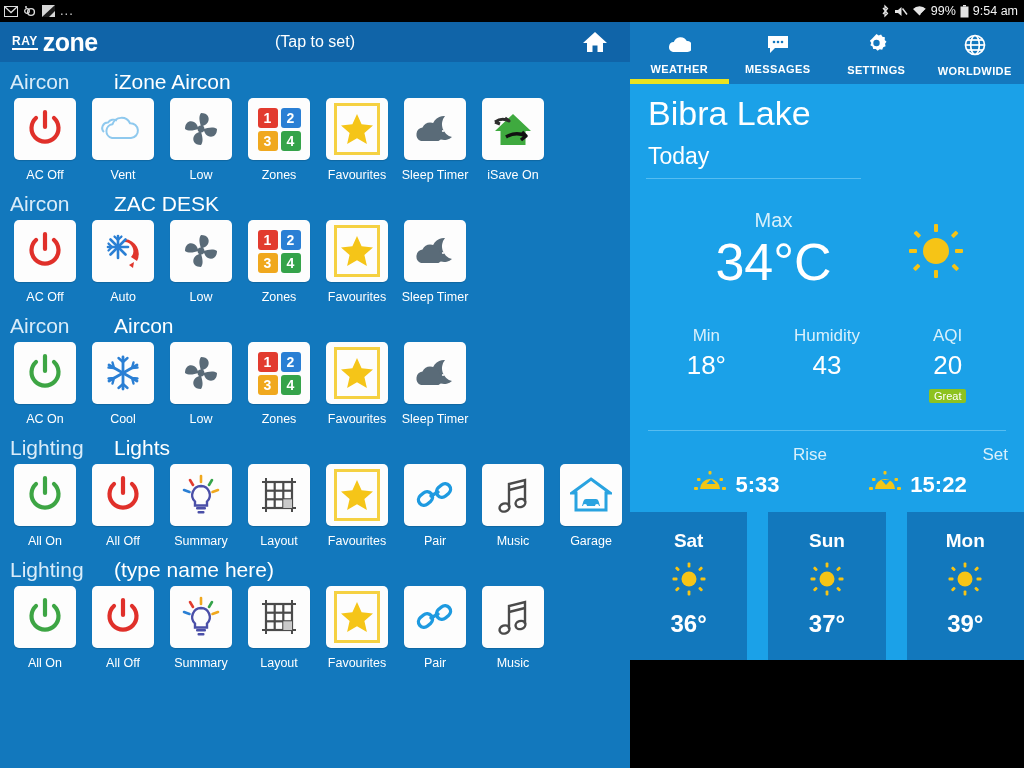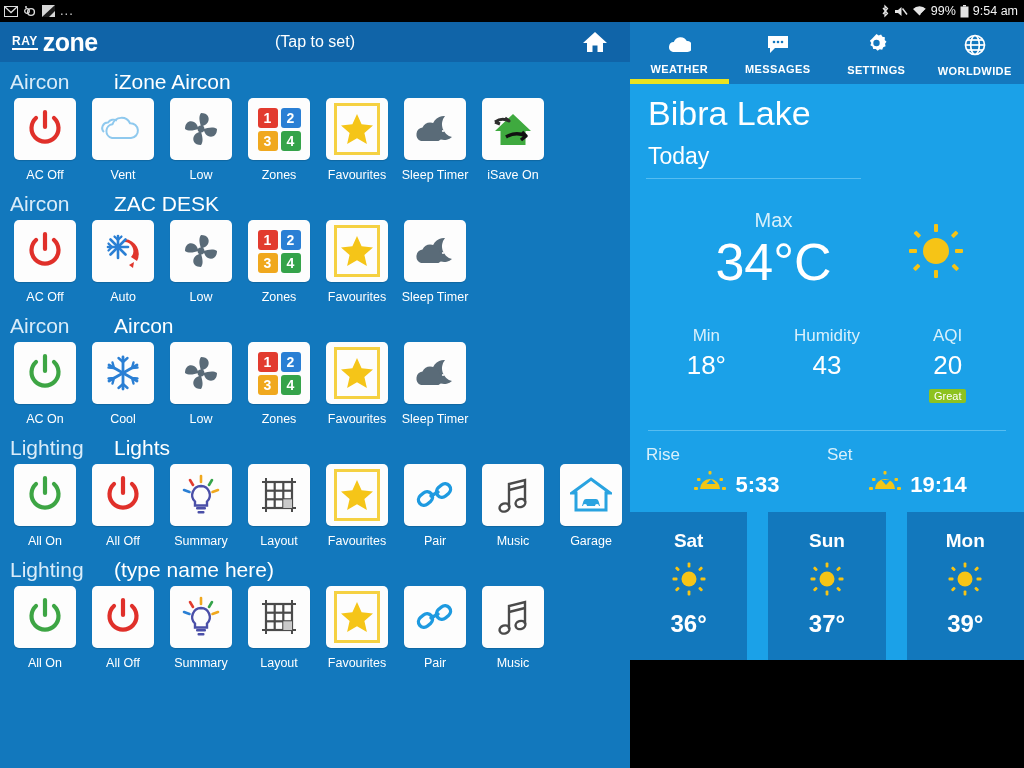--- a/index.html
+++ b/index.html
@@ -121,21 +121,21 @@
   .metric { flex: 1; text-align: center; }
   .m-label { color: #d8f0fb; font-size: 17px; }
   .m-value { color: #ffffff; font-size: 26px; font-weight: 300; padding-top: 4px; }
   .aqi-badge {
     display: inline-block; background: #8dc21f; color: #ffffff;
     font-size: 11px; padding: 1px 5px; border-radius: 2px; margin-top: 8px;
   }
   .divider { height: 1px; background: #56bdf1; margin: 26px 2px 0 2px; }
 
   .suntimes { display: flex; padding-top: 14px; }
-  .suncol { flex: 1; text-align: left; }
+  .suncol { flex: 1; text-align: right; }
   .s-label { color: #d8f0fb; font-size: 17px; }
   .s-row {
     display: flex; align-items: center; justify-content: center;
     gap: 8px; padding-top: 6px;
   }
   .s-value { color: #ffffff; font-size: 22px; font-weight: bold; }
 
   .forecast { display: flex; gap: 21px; height: 148px; padding: 0; }
   .fc-card {
     flex: 1; background: #1278bd; display: flex; flex-direction: column;
@@ -787,21 +787,21 @@
                     <path d="M7 20 a10 10 0 0 1 20 0 z" fill="#f2c617" transform="translate(0 -2)"></path>
                     <g fill="#f2c617">
                       <rect x="1" y="16" width="4" height="3" rx="1"></rect>
                       <rect x="29" y="16" width="4" height="3" rx="1"></rect>
                       <rect x="4" y="7" width="3.5" height="3" rx="1"></rect>
                       <rect x="26.5" y="7" width="3.5" height="3" rx="1"></rect>
                       <rect x="15.5" y="0" width="3" height="3.5" rx="1"></rect>
                     </g>
                     <path d="M13.5 9 L22.5 9 L18 14 Z" fill="#1ba1e8"></path>
                   </svg></span>
-                <span class="s-value">19:14</span>
+                <span class="s-value">15:22</span>
               </div>
             </div>
           </div>
       </div>
 
       <div class="forecast" id="forecast-container">
           <div class="fc-card">
             <div class="fc-day">Sat</div>
             <span><svg width="36" height="36" viewBox="0 0 36 36">
                 <circle cx="18" cy="18" r="7.5" fill="#f6c416"></circle>

